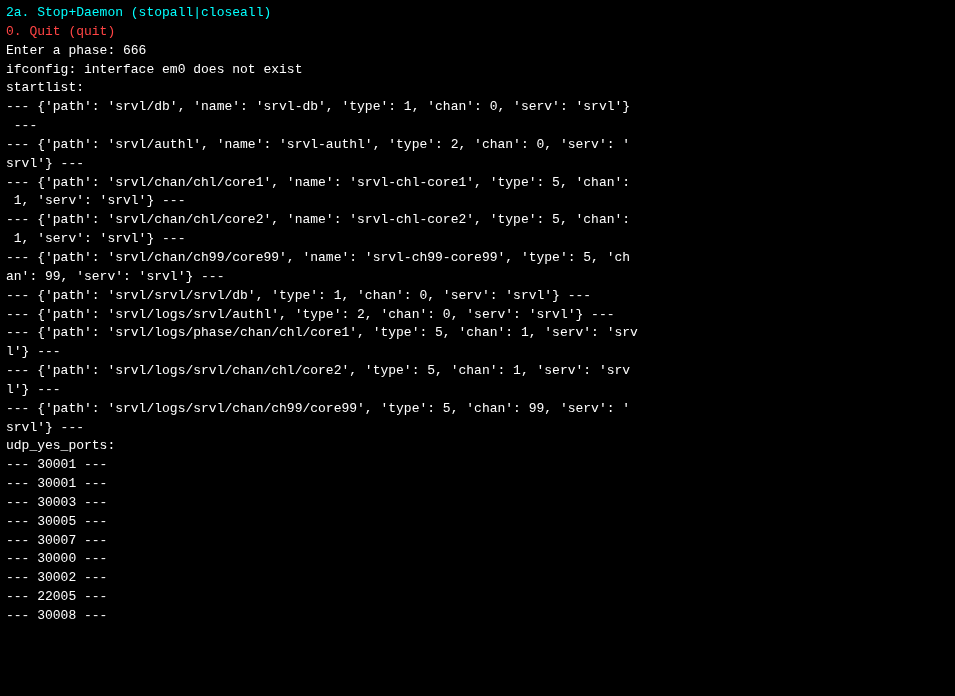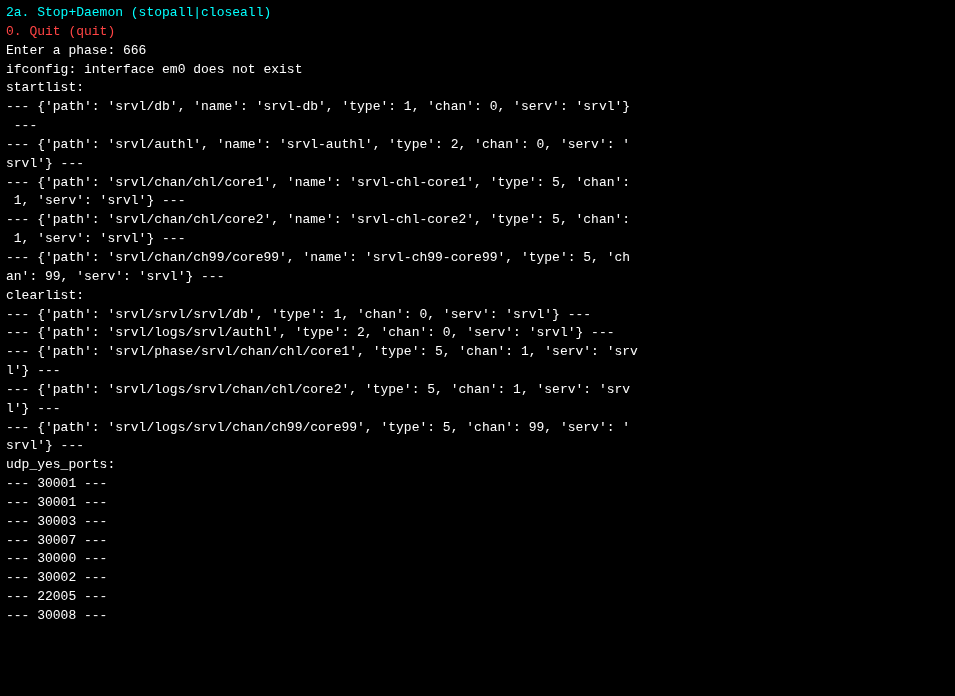--- a/index.html
+++ b/index.html
@@ -50,31 +50,31 @@
     <div class="line white">--- {'path': 'srvl/db', 'name': 'srvl-db', 'type': 1, 'chan': 0, 'serv': 'srvl'}</div>
     <div class="line white"> ---</div>
     <div class="line white">--- {'path': 'srvl/authl', 'name': 'srvl-authl', 'type': 2, 'chan': 0, 'serv': '</div>
     <div class="line white">srvl'} ---</div>
     <div class="line white">--- {'path': 'srvl/chan/chl/core1', 'name': 'srvl-chl-core1', 'type': 5, 'chan':</div>
     <div class="line white"> 1, 'serv': 'srvl'} ---</div>
     <div class="line white">--- {'path': 'srvl/chan/chl/core2', 'name': 'srvl-chl-core2', 'type': 5, 'chan':</div>
     <div class="line white"> 1, 'serv': 'srvl'} ---</div>
     <div class="line white">--- {'path': 'srvl/chan/ch99/core99', 'name': 'srvl-ch99-core99', 'type': 5, 'ch</div>
     <div class="line white">an': 99, 'serv': 'srvl'} ---</div>
-    <div class="line white">clearlist:</div>
     <div class="line white">--- {'path': 'srvl/srvl/srvl/db', 'type': 1, 'chan': 0, 'serv': 'srvl'} ---</div>
     <div class="line white">--- {'path': 'srvl/logs/srvl/authl', 'type': 2, 'chan': 0, 'serv': 'srvl'} ---</div>
-    <div class="line white">--- {'path': 'srvl/phase/srvl/chan/chl/core1', 'type': 5, 'chan': 1, 'serv': 'srv</div>
+    <div class="line white">--- {'path': 'srvl/logs/phase/chan/chl/core1', 'type': 5, 'chan': 1, 'serv': 'srv</div>
     <div class="line white">l'} ---</div>
     <div class="line white">--- {'path': 'srvl/logs/srvl/chan/chl/core2', 'type': 5, 'chan': 1, 'serv': 'srv</div>
     <div class="line white">l'} ---</div>
     <div class="line white">--- {'path': 'srvl/logs/srvl/chan/ch99/core99', 'type': 5, 'chan': 99, 'serv': '</div>
     <div class="line white">srvl'} ---</div>
     <div class="line white">udp_yes_ports:</div>
     <div class="line white">--- 30001 ---</div>
     <div class="line white">--- 30001 ---</div>
     <div class="line white">--- 30003 ---</div>
+    <div class="line white">--- 30005 ---</div>
     <div class="line white">--- 30007 ---</div>
     <div class="line white">--- 30000 ---</div>
     <div class="line white">--- 30002 ---</div>
     <div class="line white">--- 22005 ---</div>
     <div class="line white">--- 30008 ---</div>
   </div>
 
 </body></html>

